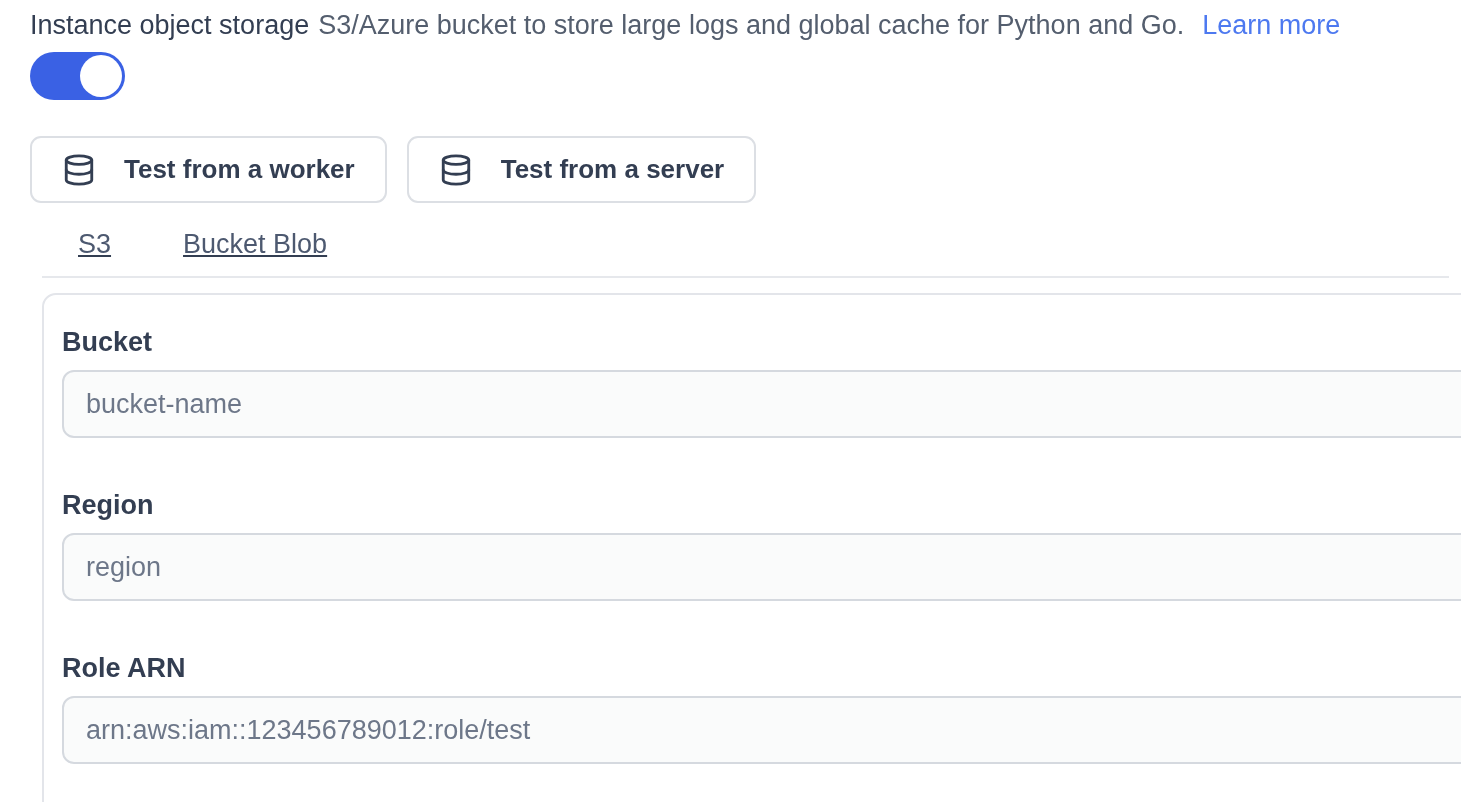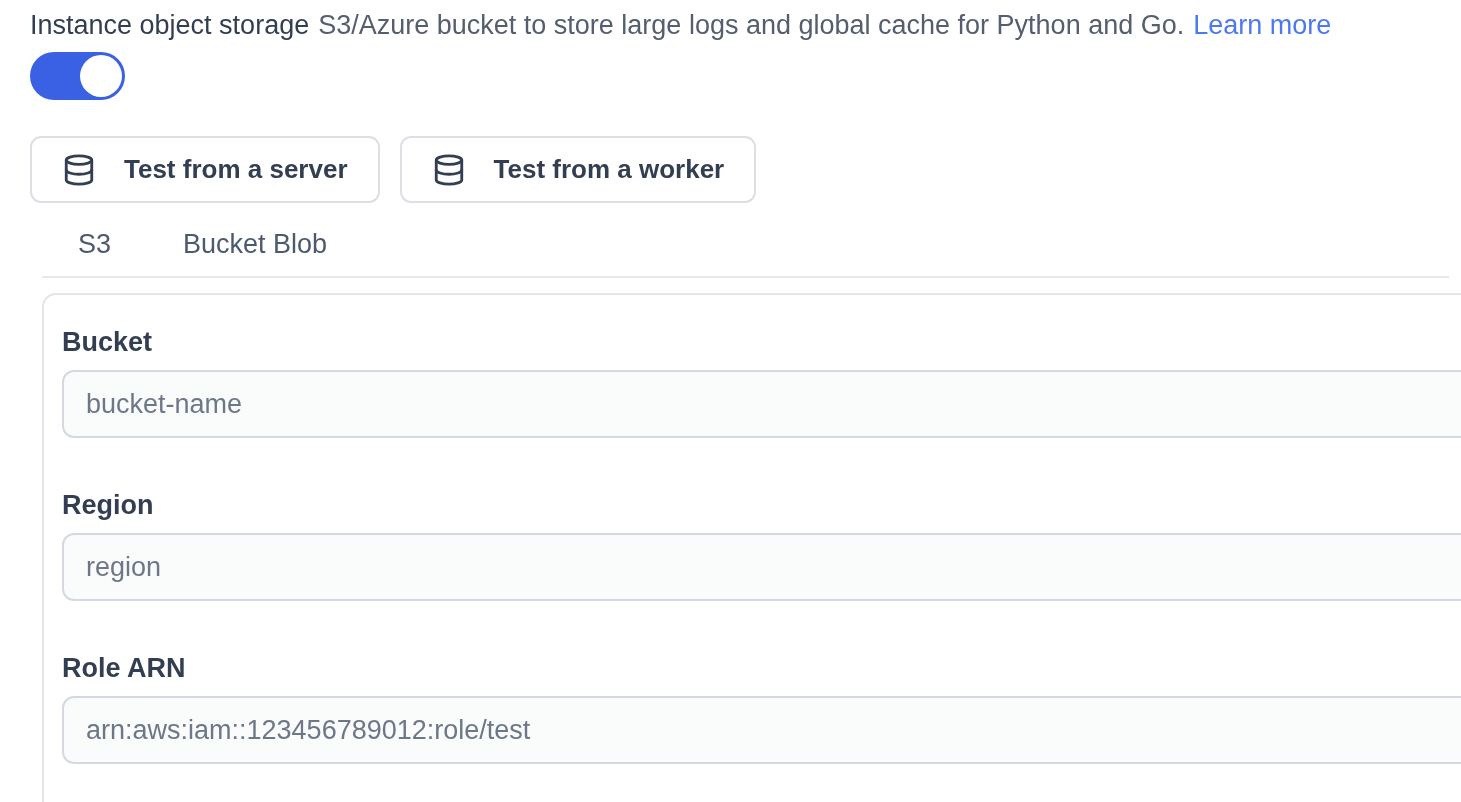--- a/index.html
+++ b/index.html
@@ -18,38 +18,38 @@
   }
   *{box-sizing:border-box;margin:0;padding:0;}
   html,body{width:1461px;height:802px;overflow:hidden;background:#ffffff;}
   body{font-family:"Liberation Sans", sans-serif;color:var(--text-dark);}
   .page{padding:6px 0 0 30px;}
 
   
   .header-line{font-size:27px;line-height:38px;white-space:nowrap;}
   .title{font-weight:400;color:var(--text-dark);}
   .desc{color:var(--text-gray);margin-left:9px;}
-  .learn-more{color:var(--link-blue);text-decoration:none;margin-left:9px;cursor:pointer;}
+  .learn-more{color:var(--link-blue);text-decoration:none;margin-left:18px;cursor:pointer;}
 
   
   .toggle{margin-top:8px;width:95px;height:48px;border-radius:24px;background:var(--toggle-blue);
     position:relative;cursor:pointer;display:block;border:none;}
   .toggle .knob{position:absolute;top:3px;right:3px;width:42px;height:42px;border-radius:50%;background:#ffffff;}
 
   
   .btn-row{margin-top:36px;display:flex;gap:20px;}
   .test-btn{display:inline-flex;align-items:center;gap:28px;height:67px;padding:0 30px;
     background:#ffffff;border:2px solid var(--btn-border);border-radius:11px;cursor:pointer;
     font-family:"Liberation Sans", sans-serif;font-size:26px;font-weight:700;color:var(--text-dark);}
   .db-icon{width:34px;height:34px;stroke:var(--text-dark);fill:none;stroke-width:2;
     stroke-linecap:round;stroke-linejoin:round;flex:0 0 auto;}
 
   
   .tabs{margin-top:24px;margin-left:12px;display:flex;border-bottom:2px solid var(--divider);
-    margin-right:12px;}
+    margin-right:12px;text-decoration:underline;}
   .tab{font-size:27px;line-height:34px;color:var(--tab-inactive);padding:0 36px 11px;cursor:pointer;
     border-bottom:6px solid transparent;margin-bottom:-2px;}
   .tab.active{color:var(--underline);border-bottom-color:var(--underline);}
 
   
   .panel{margin-top:15px;margin-left:12px;width:1449px;height:600px;
     border:2px solid var(--panel-border);border-radius:14px;background:#ffffff;
     padding:32px 0 0 18px;}
   .field label{display:block;font-size:27px;line-height:30px;font-weight:700;color:var(--text-dark);
     margin-bottom:13px;}
@@ -72,29 +72,29 @@
     <span class="knob"></span>
   </div>
 
   <div class="btn-row">
     <button class="test-btn">
       <svg class="db-icon" viewBox="0 0 24 24">
         <ellipse cx="12" cy="5" rx="9" ry="3"></ellipse>
         <path d="M21 12c0 1.66-4 3-9 3s-9-1.34-9-3"></path>
         <path d="M3 5v14c0 1.66 4 3 9 3s9-1.34 9-3V5"></path>
       </svg>
-      <span>Test from a server</span>
+      <span>Test from a worker</span>
     </button>
     <button class="test-btn">
       <svg class="db-icon" viewBox="0 0 24 24">
         <ellipse cx="12" cy="5" rx="9" ry="3"></ellipse>
         <path d="M21 12c0 1.66-4 3-9 3s-9-1.34-9-3"></path>
         <path d="M3 5v14c0 1.66 4 3 9 3s9-1.34 9-3V5"></path>
       </svg>
-      <span>Test from a worker</span>
+      <span>Test from a server</span>
     </button>
   </div>
 
   <div class="tabs" role="tablist">
     <div class="tab" role="tab">S3</div>
     <div class="tab" role="tab">Bucket Blob</div>
   </div>
 
   <div class="panel">
     <div class="field">

